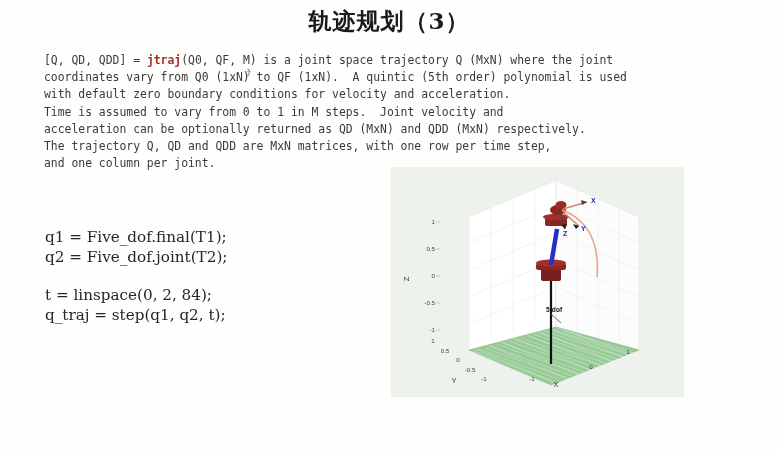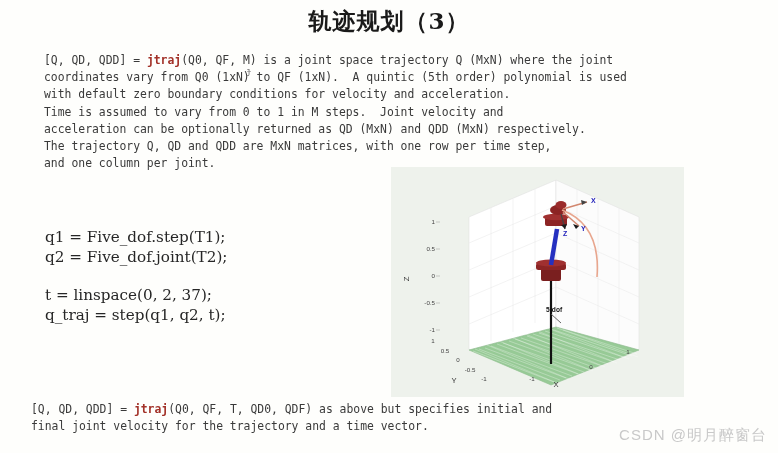--- a/index.html
+++ b/index.html
@@ -140,22 +140,22 @@
   <div class="doc-block" id="doc-top"><span>[Q, QD, QDD] = </span><span class="fn">jtraj</span><span>(Q0, QF, M) is a joint space trajectory Q (MxN) where the joint
 coordinates vary from Q0 (1xN) to QF (1xN).  A quintic (5th order) polynomial is used
 with default zero boundary conditions for velocity and acceleration.
 Time is assumed to vary from 0 to 1 in M steps.  Joint velocity and
 acceleration can be optionally returned as QD (MxN) and QDD (MxN) respectively.
 The trajectory Q, QD and QDD are MxN matrices, with one row per time step,
 and one column per joint.</span></div>
 
   <div class="speck" style="left:246px; top:66px;">ɟ</div>
 
-  <div class="code-block"><span>q1 = Five_dof.step(T1);</span>
-<span>q2 = Five_dof.joint(T2);</span><span class="code-gap"></span><span>t = linspace(0, 2, 37);</span>
+  <div class="code-block"><span>q1 = Five_dof.final(T1);</span>
+<span>q2 = Five_dof.joint(T2);</span><span class="code-gap"></span><span>t = linspace(0, 2, 84);</span>
 <span>q_traj = step(q1, q2, t);</span></div>
 
   <div id="figure">
     <div class="axes-wrap">
       <svg class="fig-svg" width="293" height="230" viewBox="0 0 293 230">
 
         <polygon points="78,50 165,13 165,160 78,183" fill="#ffffff" stroke="#e2e2e2" stroke-width="0.6"></polygon>
         <polygon points="165,13 248,50 248,183 165,160" fill="#fcfcfc" stroke="#e2e2e2" stroke-width="0.6"></polygon>
 
         <g stroke="#e6e6e6" stroke-width="0.5" fill="none">
@@ -267,18 +267,15 @@
         <text class="framelabel" x="200" y="36">X</text>
         <text class="framelabel" x="190" y="64">Y</text>
         <text class="framelabel" x="172" y="69">Z</text>
 
         <text class="robotname" x="155" y="145">5-dof</text>
         <line x1="160" y1="147" x2="170" y2="156" stroke="#555" stroke-width="0.9"></line>
       </svg>
     </div>
   </div>
 
-  <div class="doc-block" id="doc-bottom"><span>[Q, QD, QDD] = </span><span class="fn">jtraj</span><span>(Q0, QF, T, QD0, QDF) as above but specifies initial and
-final joint velocity for the trajectory and a time vector.</span></div>
-
-  <div class="watermark">CSDN @明月醉窗台</div>
+
 
 </div>
 
 </body></html>

